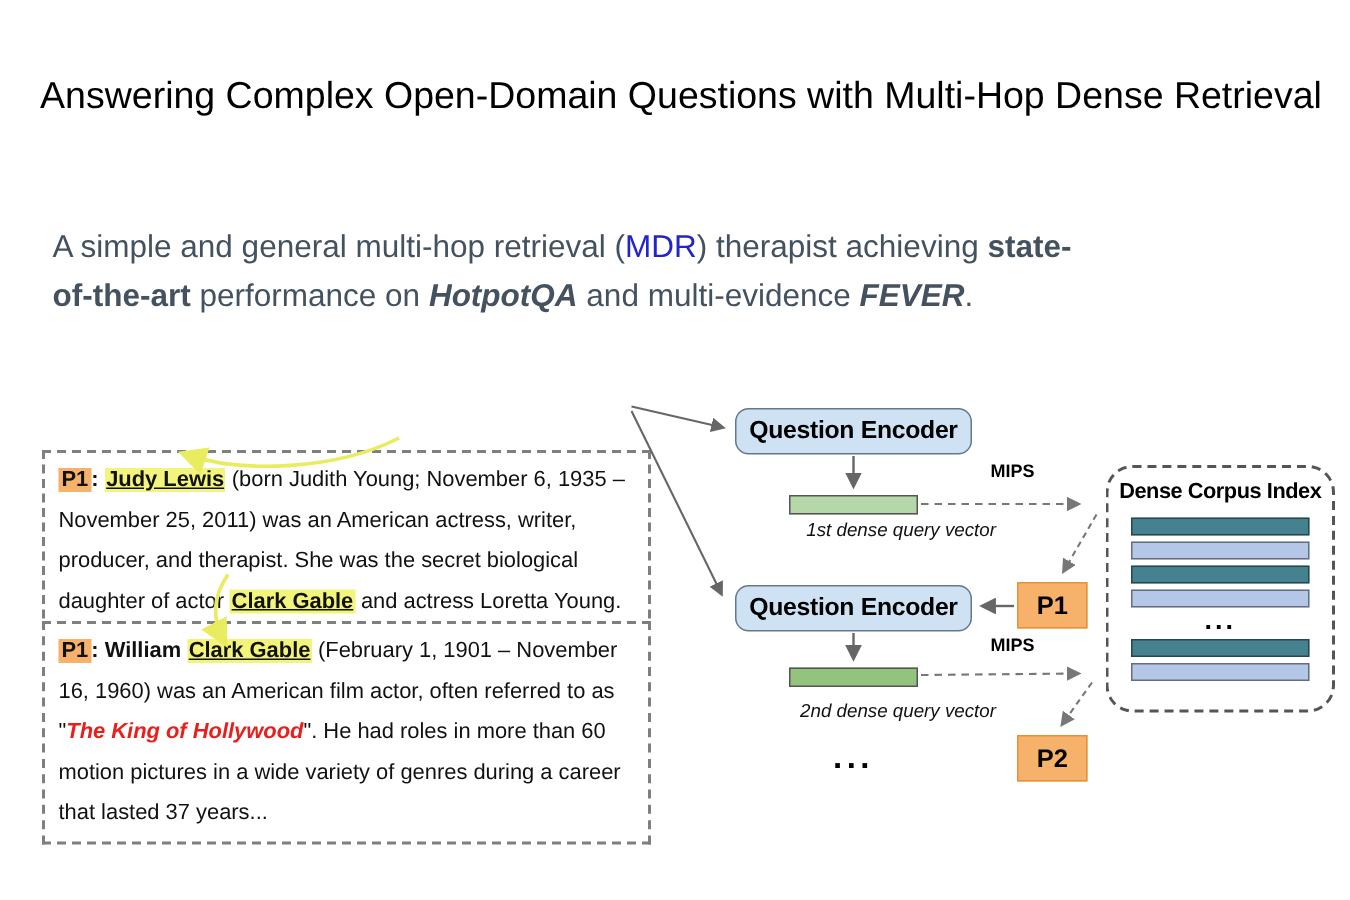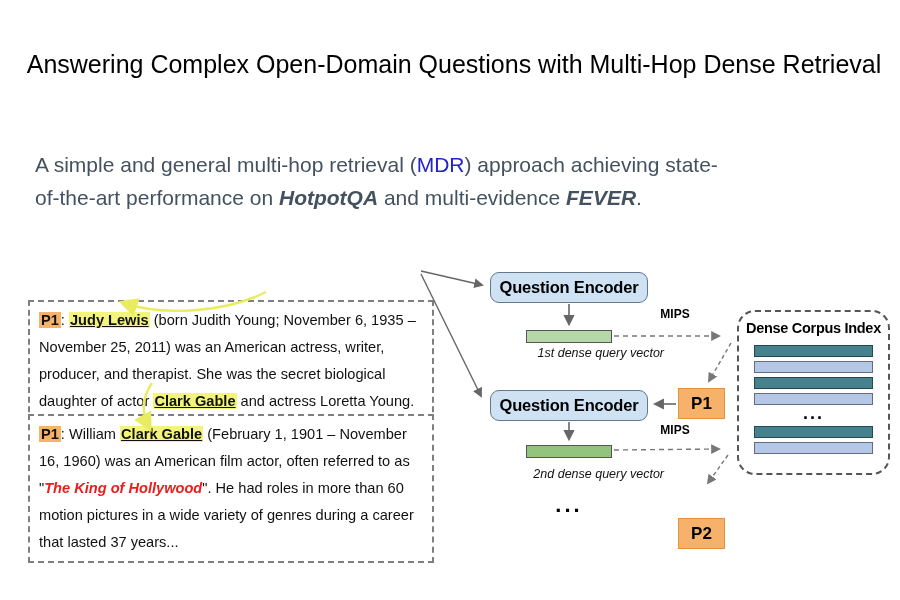--- a/index.html
+++ b/index.html
@@ -8,21 +8,21 @@
     font-family:"Liberation Sans",sans-serif;
   }
   .abs{position:absolute;}
 
   
   .page-title{left:14px;top:50px;width:880px;font-size:25px;color:#000;white-space:nowrap;text-align:center;}
   .subtitle{left:35px;top:148px;width:830px;font-size:21px;line-height:33px;color:#44525f;}
 
   
   .seg-plain{}
-  .seg-bold{font-weight:normal;text-align:right;}
+  .seg-bold{font-weight:bold;text-align:right;}
   .seg-bold-italic{font-weight:bold;font-style:italic;}
   .seg-mdr{font-weight:normal;color:#2323cc;}
   .seg-italic{font-style:italic;}
   .seg-q{font-weight:bold;font-style:normal;}
   .seg-q-entity{font-weight:bold;font-style:italic;background:#fdfb3d;padding:1px 2px;}
   .seg-pid{font-weight:bold;background:#f6b26b;padding:0 2px;}
   .seg-entity{font-weight:bold;background:#f2f47c;text-decoration:underline;padding:0 1px;}
   .seg-red{font-weight:bold;font-style:italic;color:#e8201d;}
 
   
@@ -62,21 +62,21 @@
   
   .mips{width:66px;text-align:center;font-weight:bold;font-size:12px;color:#000;left:642px;}
   .mips1{top:307px;}
   .mips2{top:423px;}
 
   
   .pbox{left:678px;width:47px;height:31px;background:#f6b26b;border:1px solid #e69138;
     display:flex;align-items:center;justify-content:center;font-weight:bold;font-size:17px;
     color:#000;box-sizing:border-box;}
   .pbox1{top:388px;}
-  .pbox2{top:518px;}
+  .pbox2{top:490px;}
 
   
   .index-box{
     left:737px;top:310px;width:153px;height:165px;border:2px dashed #555;border-radius:18px;
     background:#fff;box-sizing:border-box;
   }
   .index-title{margin-top:8px;text-align:center;font-weight:bold;font-size:14.5px;
     letter-spacing:-0.3px;color:#000;}
   .index-rows{margin:9px 15px 0 15px;display:flex;flex-direction:column;gap:4px;}
   .idx-bar{height:12px;border:1px solid rgba(0,0,0,0.45);box-sizing:border-box;}
@@ -88,21 +88,21 @@
   .overlay{position:absolute;left:0;top:0;pointer-events:none;}
 </style>
 </head>
 <body>
 
 <div class="slide">
 
   <div class="abs page-title">Answering Complex Open-Domain Questions with Multi-Hop Dense Retrieval</div>
 
   <div class="abs subtitle">
-    <div><span class="seg-plain">A simple and general multi-hop retrieval (</span><span class="seg-mdr">MDR</span><span class="seg-plain">) approach achieving </span><span class="seg-bold">state-</span></div>
+    <div><span class="seg-plain">A simple and general multi-hop retrieval (</span><span class="seg-mdr">MDR</span><span class="seg-plain">) therapist achieving </span><span class="seg-bold">state-</span></div>
     <div><span class="seg-bold">of-the-art</span><span class="seg-plain"> performance on </span><span class="seg-bold-italic">HotpotQA</span><span class="seg-plain"> and multi-evidence </span><span class="seg-bold-italic">FEVER</span><span class="seg-plain">.</span></div>
   </div>
 
 
   <div class="abs passage p1box"><span class="seg-pid">P1</span><span class="seg-bold">: </span><span class="seg-entity">Judy Lewis</span><span class="seg-plain"> (born Judith Young; November 6, 1935 – November 25, 2011) was an American actress, writer, producer, and therapist. She was the secret biological daughter of actor </span><span class="seg-entity">Clark Gable</span><span class="seg-plain"> and actress Loretta Young.</span></div>
 
   <div class="abs passage p2box"><span class="seg-pid">P1</span><span class="seg-bold">: </span><span class="seg-bold">William</span><span class="seg-plain"> </span><span class="seg-entity">Clark Gable</span><span class="seg-plain"> (February 1, 1901 – November 16, 1960) was an American film actor, often referred to as "</span><span class="seg-red">The King of Hollywood</span><span class="seg-plain">". He had roles in more than 60 motion pictures in a wide variety of genres during a career that lasted 37 years...</span></div>
 
   <div class="abs encoder encoder1">Question Encoder</div>
   <div class="abs encoder encoder2">Question Encoder</div>

